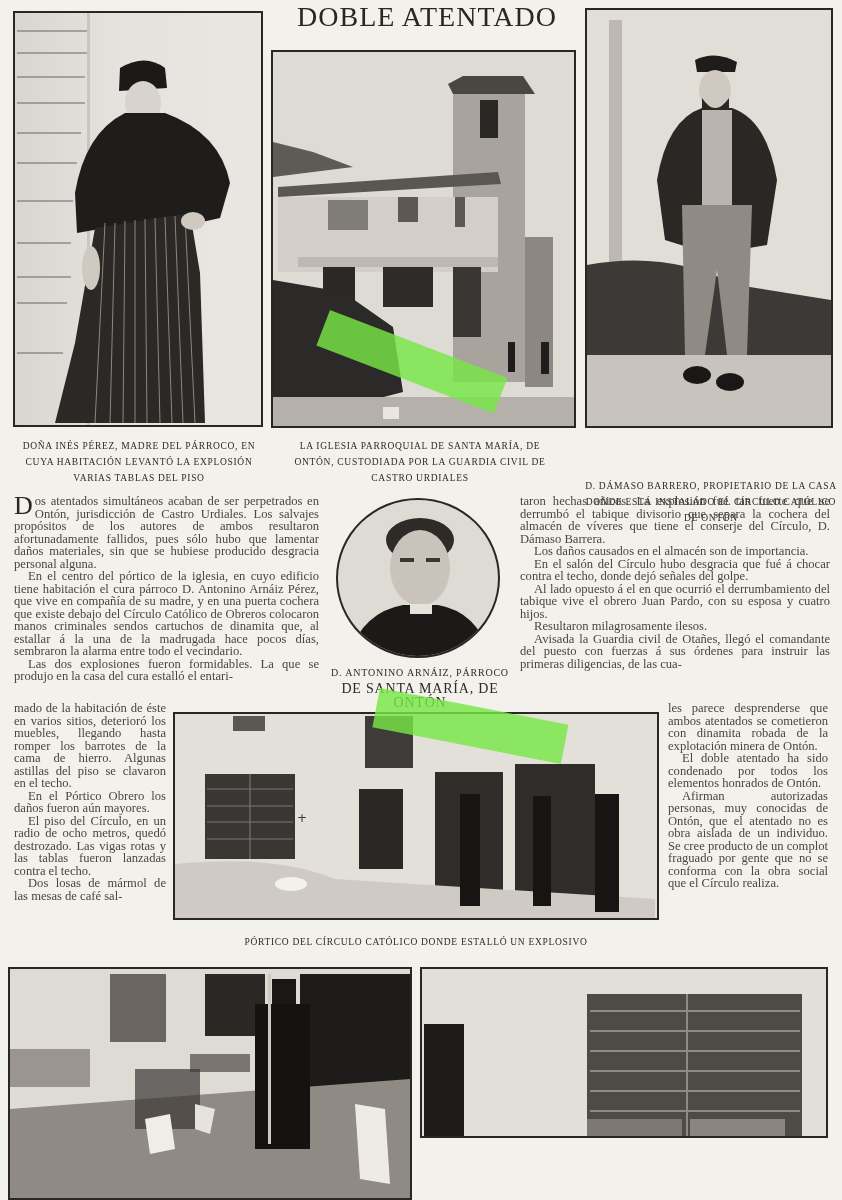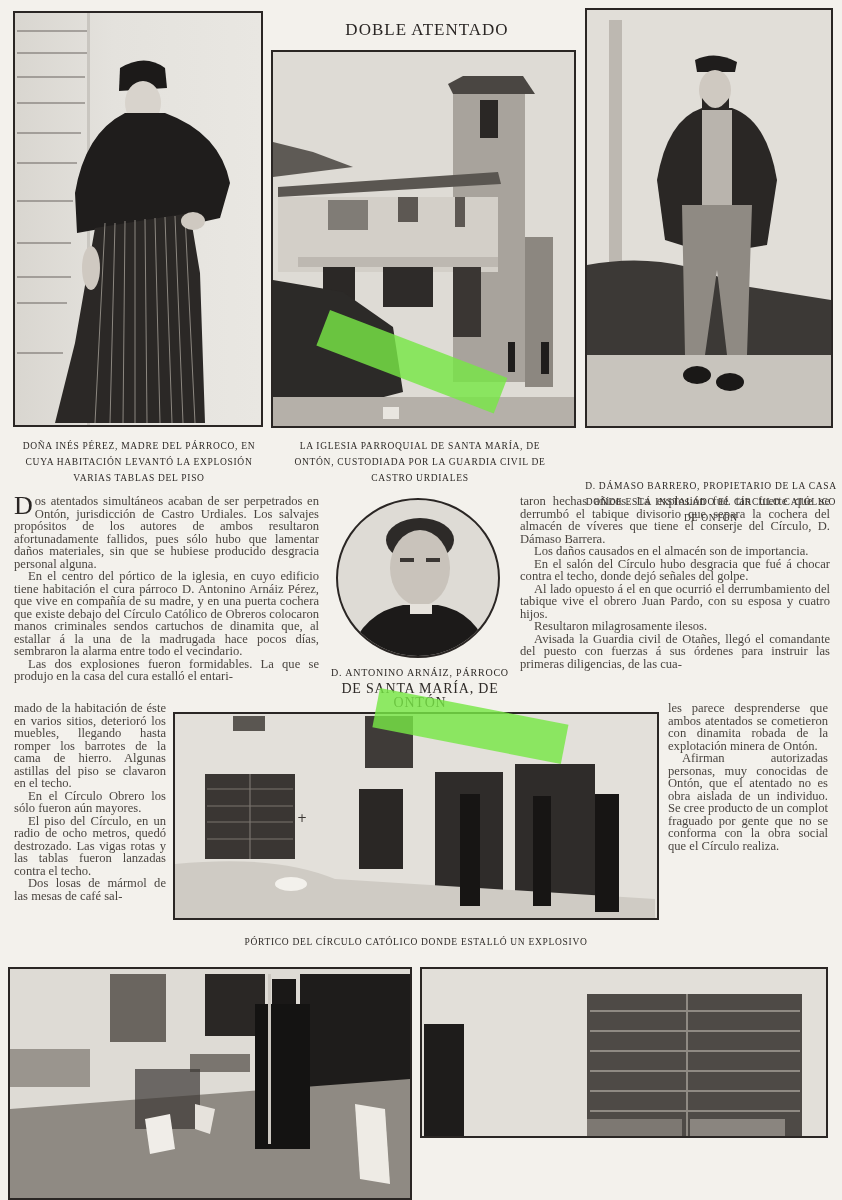--- a/index.html
+++ b/index.html
@@ -8,22 +8,22 @@
       background: #f3f1ec;
       font-family: "DejaVu Serif", serif;
       color: #3a3632;
     }
     .abs { position: absolute; }
     .photo {
       position: absolute; border: 2px solid #2a2624; box-sizing: border-box;
       overflow: hidden;
     }
     .title {
-      position: absolute; left: 282px; top: 20px; width: 290px; text-align: center;
-      font-family: "Liberation Serif", serif; font-size: 17px; letter-spacing: 1px;
+      position: absolute; left: 282px; top: 1px; width: 290px; text-align: center;
+      font-family: "Liberation Serif", serif; font-size: 28px; letter-spacing: 1px;
       color: #2a2624;
     }
     .cap {
       position: absolute; text-align: center; font-family: "Liberation Serif", serif;
       font-size: 9.5px; letter-spacing: 0.7px; line-height: 16px; color: #2e2a27;
       text-transform: uppercase;
     }
     .col {
       position: absolute; font-family: "Liberation Serif", serif;
       font-size: 12.6px; line-height: 12.5px; color: #4a4540; text-align: justify;
@@ -149,21 +149,21 @@
   <p class="first">taron hechas añicos. La explosión fué tan fuerte que se derrumbó el tabique divisorio que separa la cochera del almacén de víveres que tiene el conserje del Círculo, D. Dámaso Barrera.</p>
   <p>Los daños causados en el almacén son de importancia.</p>
   <p>En el salón del Círculo hubo desgracia que fué á chocar contra el techo, donde dejó señales del golpe.</p>
   <p>Al lado opuesto á el en que ocurrió el derrumbamiento del tabique vive el obrero Juan Pardo, con su esposa y cuatro hijos.</p>
   <p>Resultaron milagrosamente ilesos.</p>
   <p>Avisada la Guardia civil de Otañes, llegó el comandante del puesto con fuerzas á sus órdenes para instruir las primeras diligencias, de las cua-</p>
 </div>
 
 <div class="col" style="left:14px; top:702px; width:152px;">
   <p class="first">mado de la habitación de éste en varios sitios, deterioró los muebles, llegando hasta romper los barrotes de la cama de hierro. Algunas astillas del piso se clavaron en el techo.</p>
-  <p>En el Círculo Obrero los sólo fueron aún mayores.</p>
+  <p>En el Pórtico Obrero los daños fueron aún mayores.</p>
   <p>El piso del Círculo, en un radio de ocho metros, quedó destrozado. Las vigas rotas y las tablas fueron lanzadas contra el techo.</p>
   <p>Dos losas de mármol de las mesas de café sal-</p>
 </div>
 
 <div class="photo" style="left:173px; top:712px; width:486px; height:208px; background:#e0ddd7;">
   <svg width="482" height="204" viewBox="0 0 482 204">
     <rect x="0" y="0" width="482" height="204" fill="#e3e0da"></rect>
     <rect x="58" y="2" width="32" height="15" fill="#5a5651"></rect>
     <rect x="190" y="2" width="48" height="52" fill="#3f3b38"></rect>
     <rect x="30" y="60" width="90" height="85" fill="#3a3633"></rect>
@@ -183,20 +183,21 @@
     <rect x="358" y="82" width="18" height="110" fill="#171514"></rect>
     <rect x="420" y="80" width="24" height="118" fill="#171514"></rect>
     <ellipse cx="116" cy="170" rx="16" ry="7" fill="#f3f1ec"></ellipse>
   </svg>
 </div>
 <div class="green" style="left:380px; top:688px; width:192px; height:40px; transform:rotate(11deg); transform-origin:left top;"></div>
 <div class="cap" style="left:173px; top:934px; width:486px;">Pórtico del Círculo Católico donde estalló un explosivo</div>
 
 <div class="col" style="left:668px; top:702px; width:160px;">
   <p class="first">les parece desprenderse que ambos atentados se cometieron con dinamita robada de la explotación minera de Ontón.</p>
+  <p>El doble atentado ha sido condenado por todos los elementos honrados de Ontón.</p>
   <p>Afirman autorizadas personas, muy conocidas de Ontón, que el atentado no es obra aislada de un individuo. Se cree producto de un complot fraguado por gente que no se conforma con la obra social que el Círculo realiza.</p>
 </div>
 
 <div class="photo" style="left:8px; top:967px; width:404px; height:233px; background:#dcd9d3;">
   <svg width="400" height="233" viewBox="0 0 400 233">
     <rect x="0" y="0" width="400" height="233" fill="#dedbd5"></rect>
     <rect x="100" y="5" width="56" height="68" fill="#6a655f"></rect>
     <rect x="195" y="5" width="60" height="62" fill="#2a2725"></rect>
     <rect x="290" y="5" width="110" height="160" fill="#1e1c1b"></rect>
     <path d="M0 140 L400 110 L400 233 L0 233 Z" fill="#8f8a83"></path>

